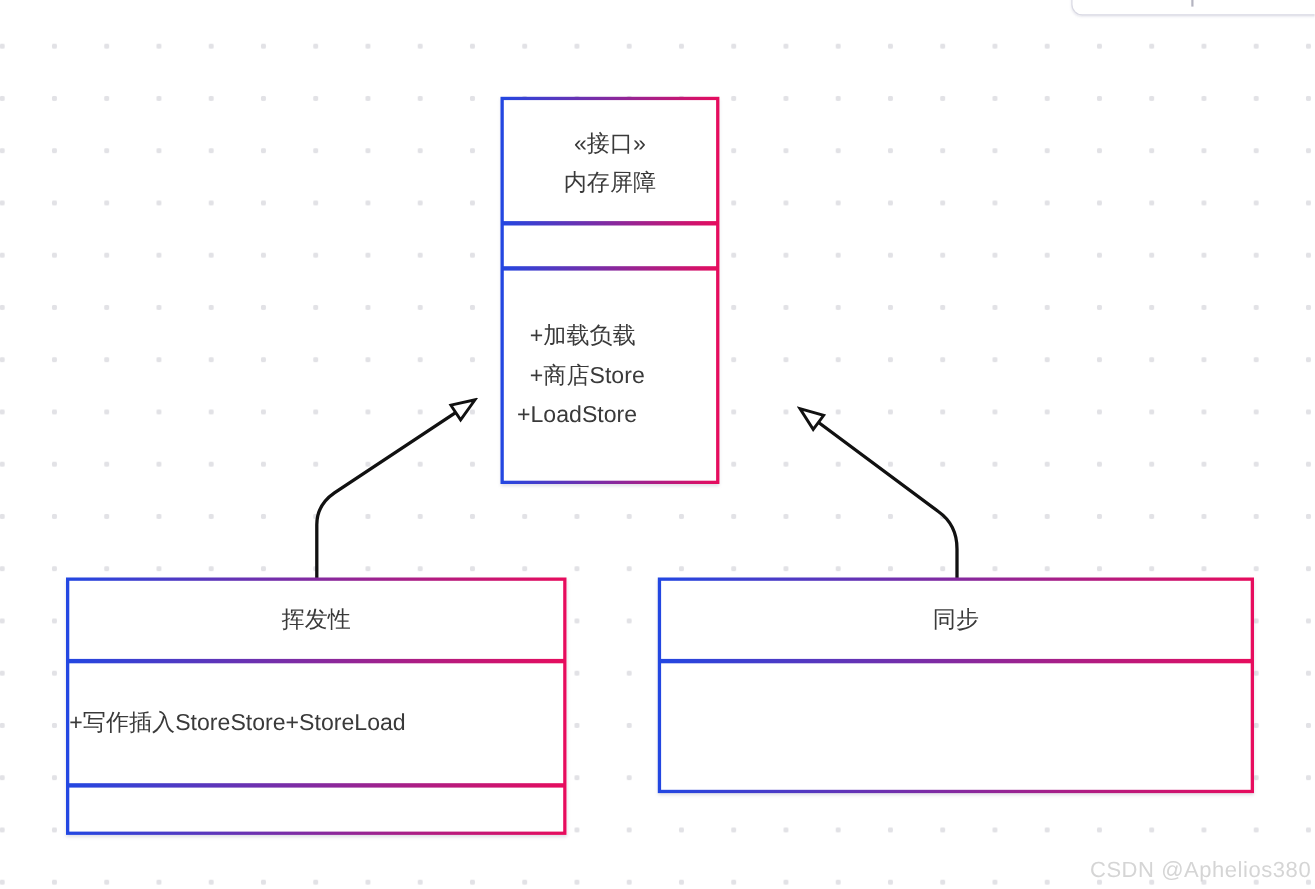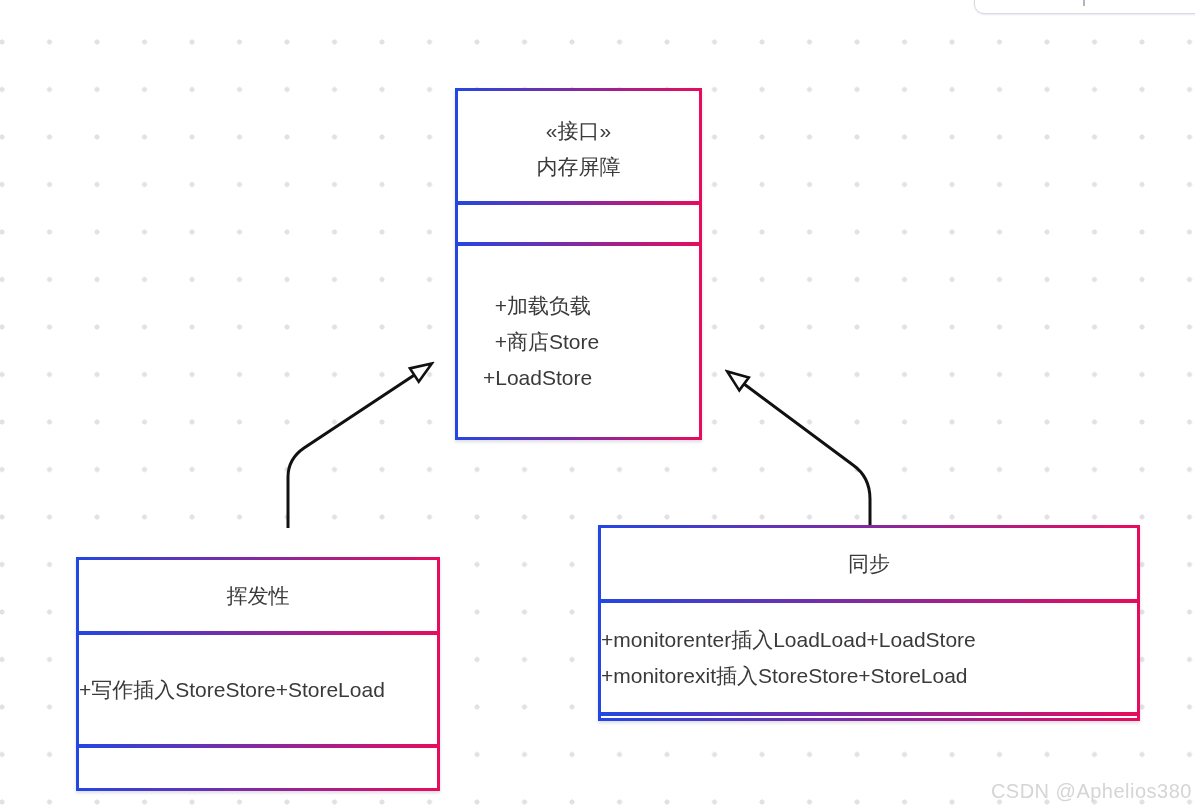--- a/index.html
+++ b/index.html
@@ -40,27 +40,27 @@
     box-sizing: border-box;
     color: #3a3a3a;
     font-size: 21px;
     line-height: 36px;
   }
   .title-sec { align-items: center; text-align: center; }
   .methods-sec { align-items: flex-start; }
   .methods-sec .m { white-space: pre; }
 
   
-  #box-interface { left: 455px; top: 88px;  width: 247px; height: 352px; }
+  #box-interface { left: 455px; top: 88px;  width: 199px; height: 352px; }
   #box-interface .title-sec   { height: 110px; padding-top: 6px; }
   #box-interface .empty-sec   { height: 37px; }
-  #box-interface .methods-sec { flex: 1; padding-left: 25px; }
+  #box-interface .methods-sec { flex: 1; padding-left: 12px; }
 
   
-  #box-volatile { left: 76px;  top: 525px; width: 364px; height: 234px; margin-top: 32px; }
+  #box-volatile { left: 60px;  top: 525px; width: 455px; height: 234px; }
   #box-sync     { left: 598px; top: 525px; width: 542px; height: 196px; }
   #box-volatile .title-sec,   #box-sync .title-sec   { height: 71px; }
   #box-volatile .methods-sec, #box-sync .methods-sec { height: 109px; }
   #box-volatile .empty-sec,   #box-sync .empty-sec   { flex: 1; }
 
   .toolbar {
     position: absolute;
     left: 974px; top: -14px;
     width: 320px; height: 28px;
     background: #ffffff;
@@ -118,24 +118,20 @@
     <div class="sec methods-sec">
       <div class="m">+写作插入StoreStore+StoreLoad</div>
     </div>
     <div class="sec empty-sec"></div>
   </div>
 
   <div class="uml-box" id="box-sync">
     <div class="sec title-sec">
       <div>同步</div>
     </div>
-    <div class="sec methods-sec">
-      <div class="m">+monitorenter插入LoadLoad+LoadStore</div>
-      <div class="m">+monitorexit插入StoreStore+StoreLoad</div>
-    </div>
     <div class="sec empty-sec"></div>
   </div>
 
   <div class="toolbar">
     <span class="tb-divider"></span>
   </div>
 
   <div class="watermark">CSDN @Aphelios380</div>
 
 </div>

